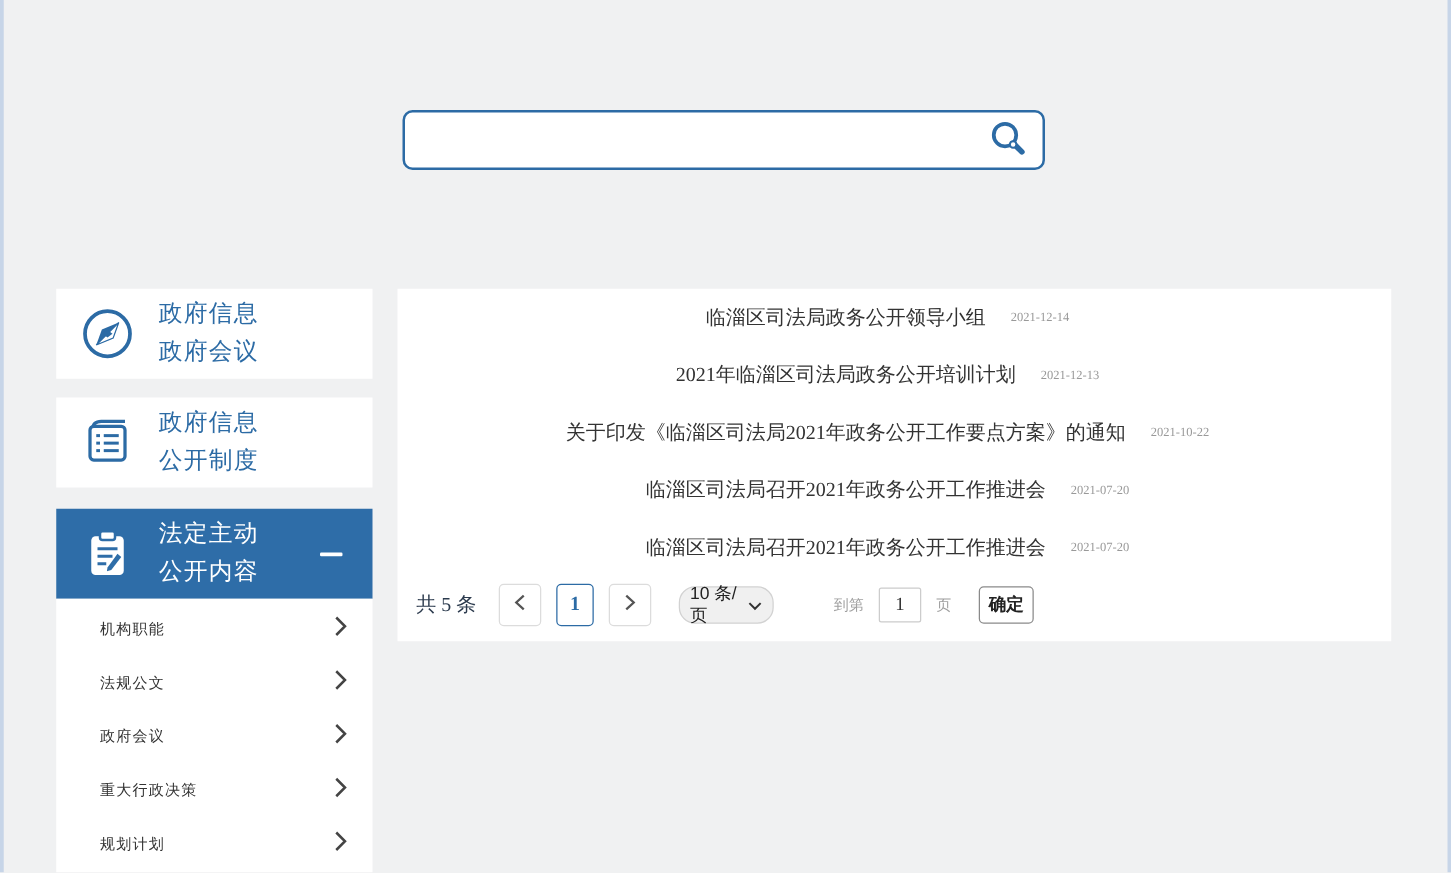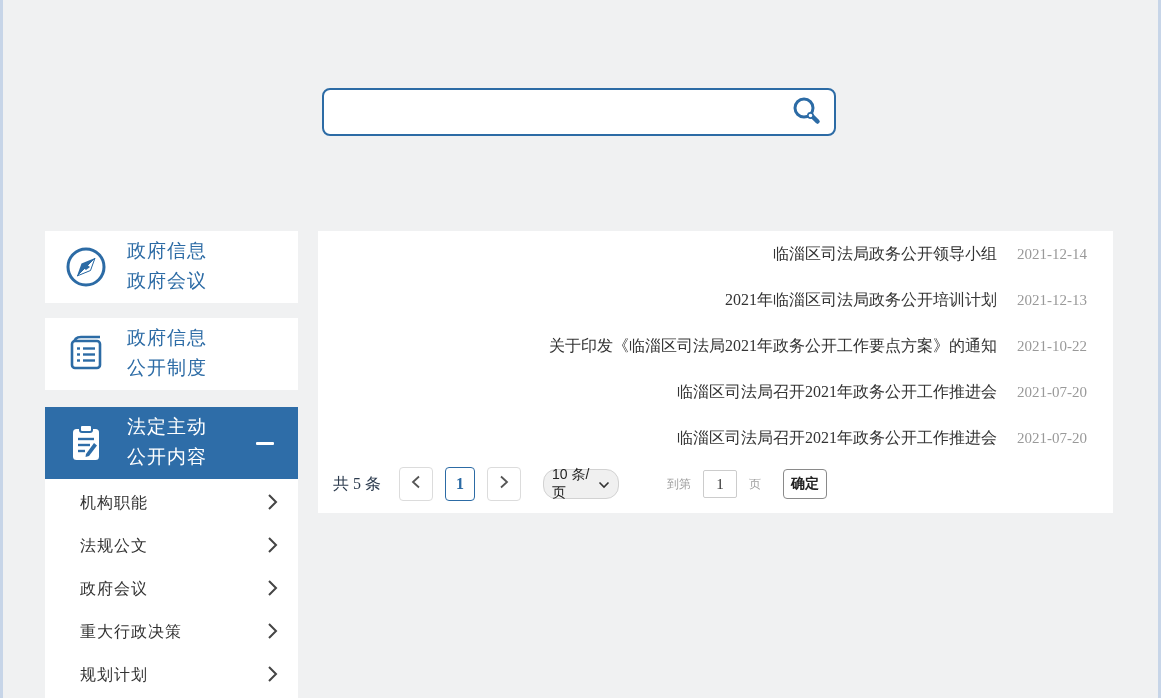--- a/index.html
+++ b/index.html
@@ -54,40 +54,40 @@
   }
   .submenu {
     position: absolute; left: 45px; top: 479px; width: 253px; height: 219px;
     background: #fff; padding-top: 3px;
   }
   .submenu-item {
     height: 43px; padding: 0 20px 0 35px;
     display: flex; align-items: center; justify-content: space-between;
     cursor: pointer;
   }
-  .submenu-item .submenu-label { font-size: 16px; color: #333; letter-spacing: 1px; font-family: Liberation Mono, monospace; }
+  .submenu-item .submenu-label { font-size: 12px; color: #333; letter-spacing: 1px; font-family: Liberation Mono, monospace; }
 
   
   .content-panel {
     position: absolute; left: 318px; top: 231px; width: 795px; height: 282px;
     background: #fff;
   }
   .list-row {
     height: 46px; padding: 0 26px 0 15px;
-    display: flex; align-items: center; justify-content: flex-end;
+    display: flex; align-items: center; justify-content: center;
     cursor: pointer;
   }
   .list-title {
     font-family: "Liberation Serif", serif;
     font-size: 16px; color: #333;
     white-space: nowrap; overflow: hidden; text-overflow: ellipsis;
   }
   .list-date {
     font-family: "Liberation Serif", serif;
-    font-size: 15px; color: #999; margin-left: 20px; flex-shrink: 0;
+    font-size: 10px; color: #999; margin-left: 20px; flex-shrink: 0;
   }
 
   
   .pagination {
     height: 34px; margin-top: 6px; padding-left: 15px;
     display: flex; align-items: center;
     font-family: "Liberation Serif", serif;
   }
   .total-text { font-size: 16px; color: #2b3a4d; }
   .page-btn {

